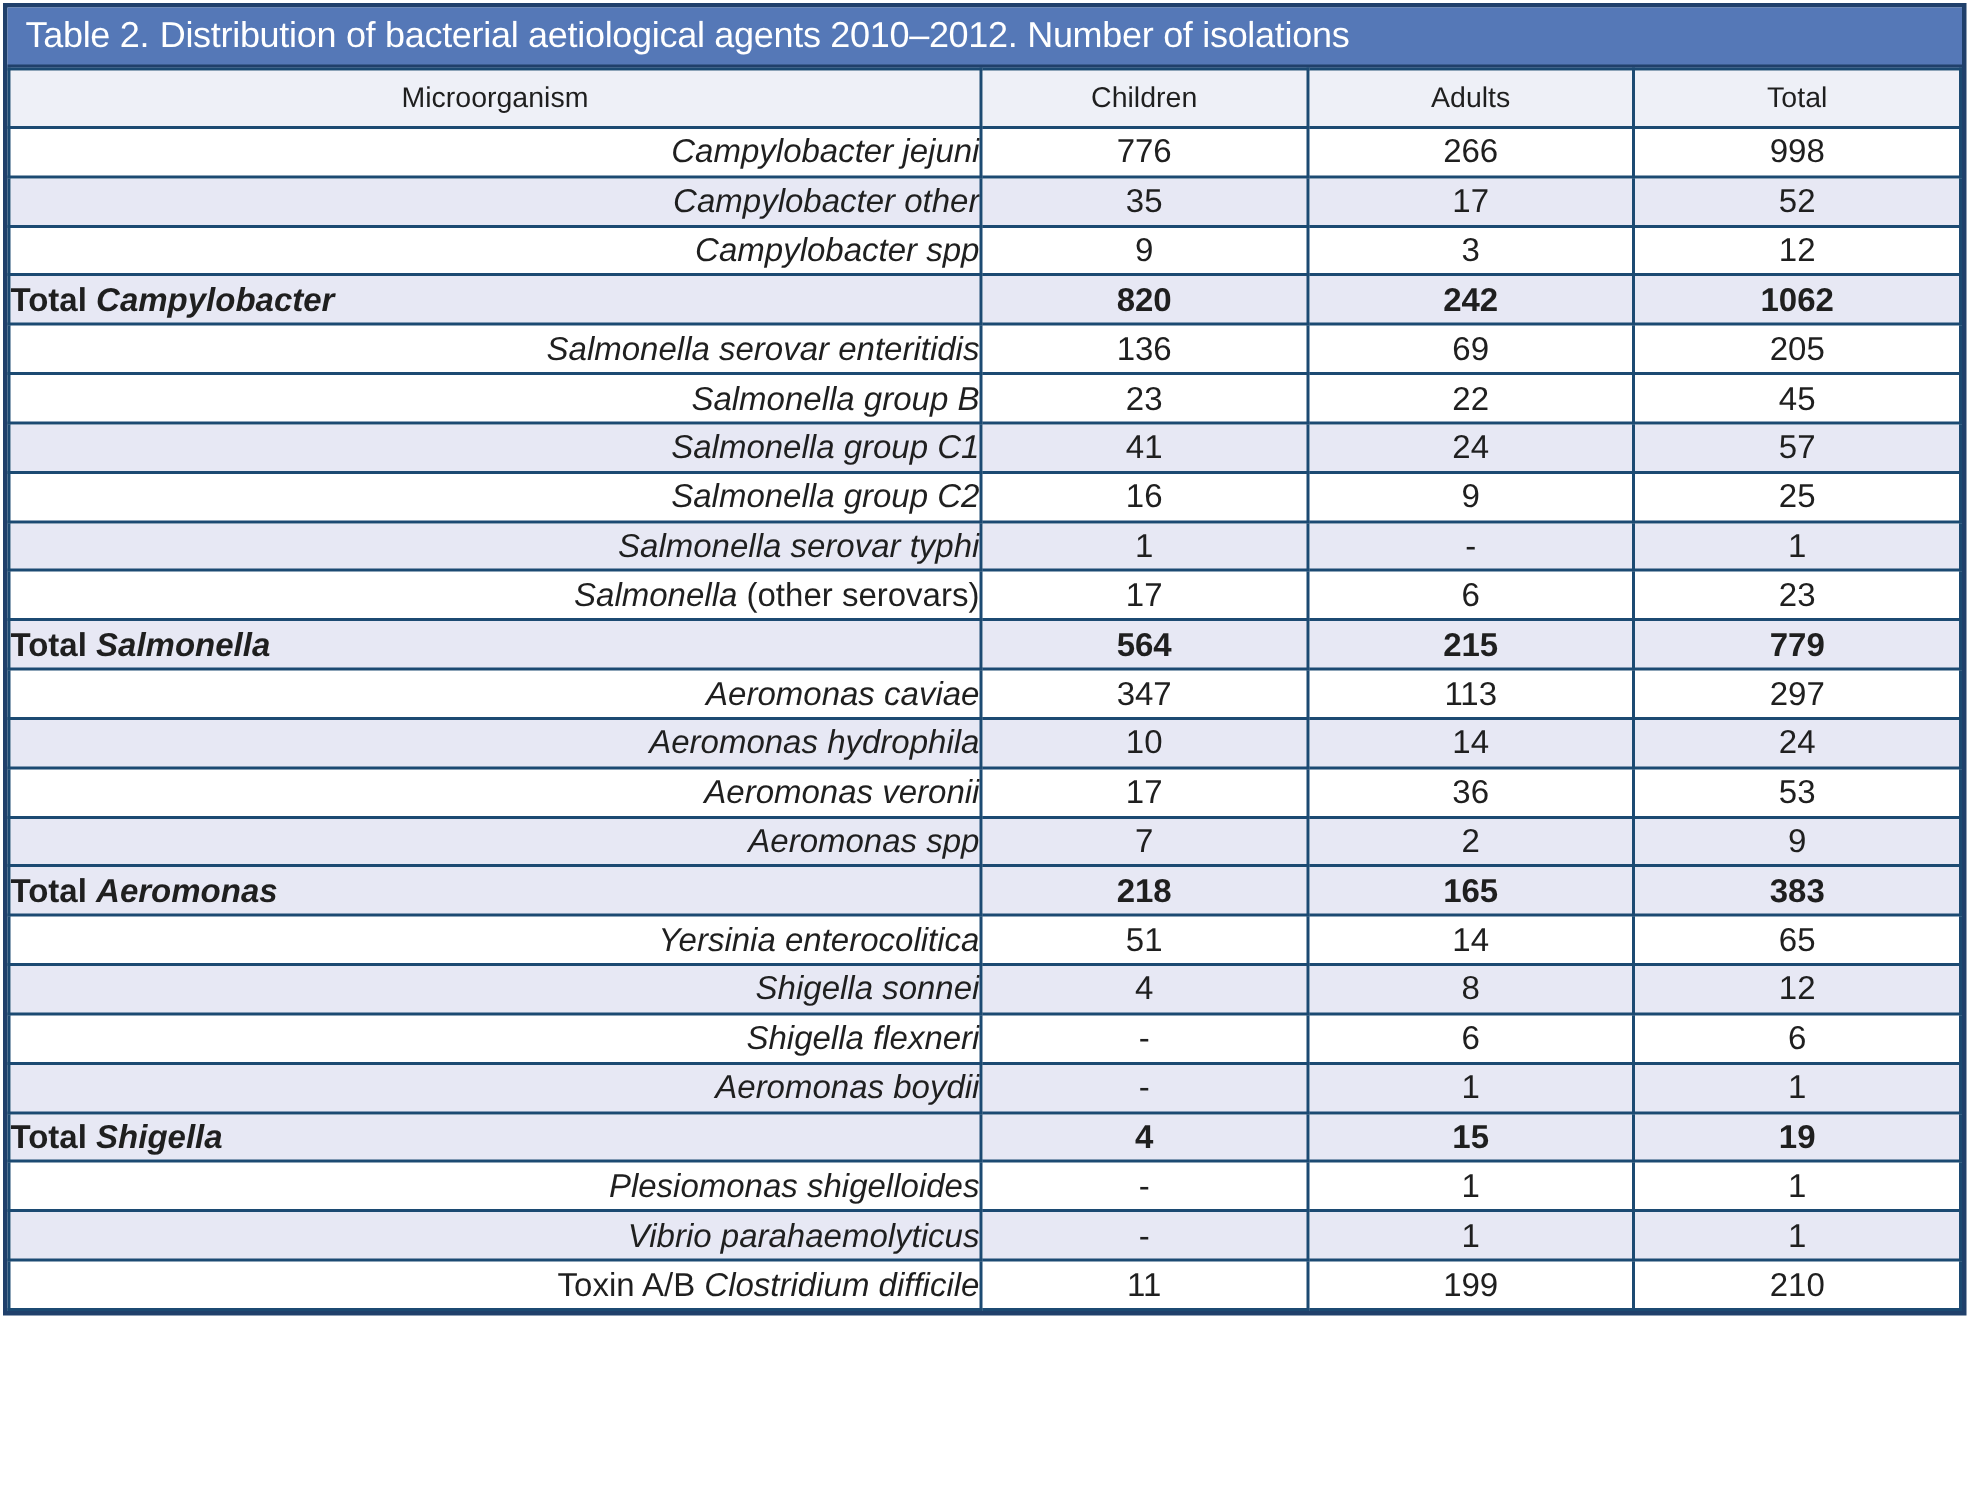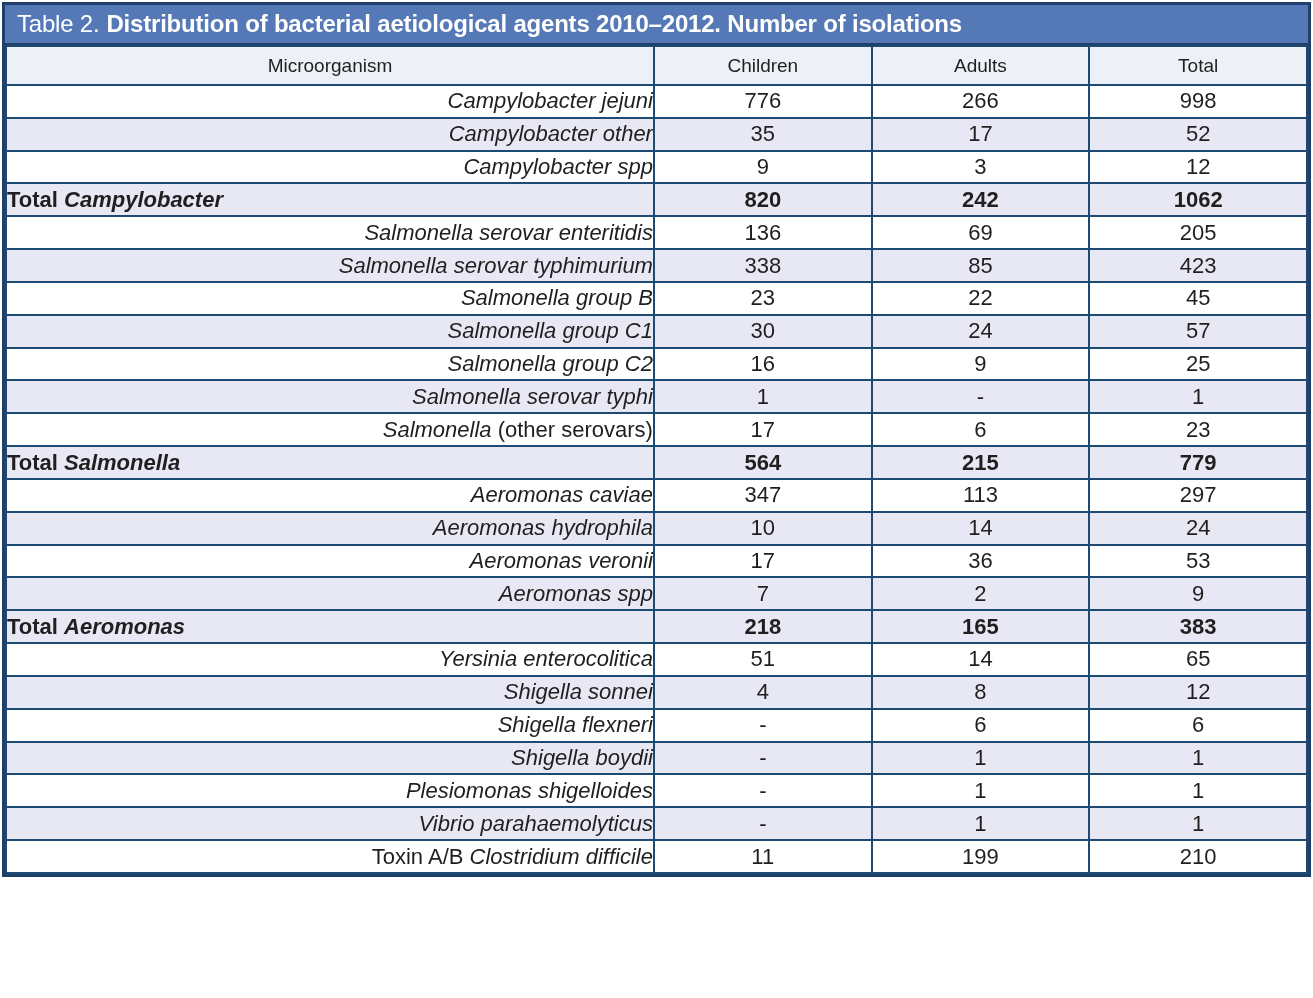--- a/index.html
+++ b/index.html
@@ -13,21 +13,21 @@
     display:flex;flex-direction:column;background:#fff;
   }
   .titlebar{
     flex:0 0 38px;background:var(--title-bg,#5578b7);
     color:var(--title-fg,#ffffff);
     display:flex;align-items:center;
     padding:0 12px;font-size:24px;letter-spacing:-0.2px;
     border-bottom:2px solid var(--border-dark,#20406b);
   }
   .titlebar .prefix{font-weight:400;margin-right:7px;}
-  .titlebar .rest{font-weight:700;}
+  .titlebar .rest{font-weight:400;}
   table{
     flex:1 1 auto;width:100%;height:100%;
     border-collapse:collapse;table-layout:fixed;
   }
   col.c-name{width:49.8%;}
   col.c-num{width:16.73%;}
   th,td{
     border:2px solid var(--border-inner,#1c4a72);
     color:var(--text,#1f1f1f);
     font-size:22px;padding:0;overflow:hidden;white-space:nowrap;
@@ -91,35 +91,29 @@
             <td class="num-cell">820</td>
             <td class="num-cell">242</td>
             <td class="num-cell">1062</td>
           </tr>
           <tr>
             <td class="name-cell"><span class="it">Salmonella serovar enteritidis</span></td>
             <td class="num-cell">136</td>
             <td class="num-cell">69</td>
             <td class="num-cell">205</td>
           </tr>
-          <tr class="shaded">
-            <td class="name-cell"><span class="it">Salmonella serovar typhimurium</span></td>
-            <td class="num-cell">338</td>
-            <td class="num-cell">85</td>
-            <td class="num-cell">423</td>
-          </tr>
           <tr>
             <td class="name-cell"><span class="it">Salmonella group B</span></td>
             <td class="num-cell">23</td>
             <td class="num-cell">22</td>
             <td class="num-cell">45</td>
           </tr>
           <tr class="shaded">
             <td class="name-cell"><span class="it">Salmonella group C1</span></td>
-            <td class="num-cell">30</td>
+            <td class="num-cell">41</td>
             <td class="num-cell">24</td>
             <td class="num-cell">57</td>
           </tr>
           <tr>
             <td class="name-cell"><span class="it">Salmonella group C2</span></td>
             <td class="num-cell">16</td>
             <td class="num-cell">9</td>
             <td class="num-cell">25</td>
           </tr>
           <tr class="shaded">
@@ -182,24 +176,30 @@
             <td class="num-cell">8</td>
             <td class="num-cell">12</td>
           </tr>
           <tr>
             <td class="name-cell"><span class="it">Shigella flexneri</span></td>
             <td class="num-cell">-</td>
             <td class="num-cell">6</td>
             <td class="num-cell">6</td>
           </tr>
           <tr class="shaded">
-            <td class="name-cell"><span class="it">Shigella boydii</span></td>
-            <td class="num-cell">-</td>
-            <td class="num-cell">1</td>
-            <td class="num-cell">1</td>
+            <td class="name-cell"><span class="it">Aeromonas boydii</span></td>
+            <td class="num-cell">-</td>
+            <td class="num-cell">1</td>
+            <td class="num-cell">1</td>
+          </tr>
+          <tr class="shaded total">
+            <td class="name-cell"><span>Total </span><span class="it">Shigella</span></td>
+            <td class="num-cell">4</td>
+            <td class="num-cell">15</td>
+            <td class="num-cell">19</td>
           </tr>
           <tr>
             <td class="name-cell"><span class="it">Plesiomonas shigelloides</span></td>
             <td class="num-cell">-</td>
             <td class="num-cell">1</td>
             <td class="num-cell">1</td>
           </tr>
           <tr class="shaded">
             <td class="name-cell"><span class="it">Vibrio parahaemolyticus</span></td>
             <td class="num-cell">-</td>

